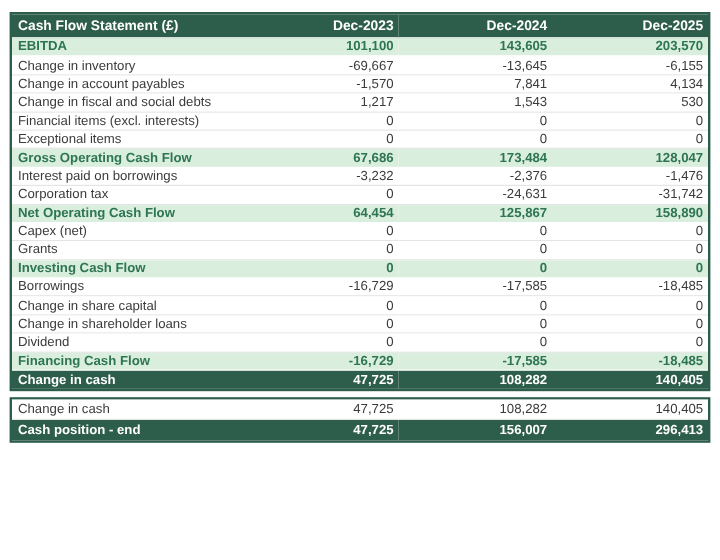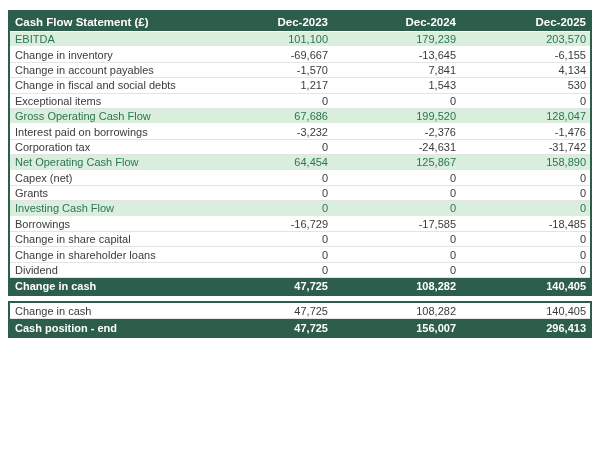--- a/index.html
+++ b/index.html
@@ -49,21 +49,21 @@
   }
   tr.row-normal td {
     background: #ffffff;
     color: var(--text);
     border-bottom: 1px solid var(--border);
     height: 15.4px;
   }
   tr.row-section td {
     background: var(--light);
     color: var(--green-text);
-    font-weight: normal;
+    font-weight: bold;
     border-bottom: 1px solid #ffffff;
     height: 15.4px;
   }
   tr.row-dark td {
     background: var(--dark);
     color: #ffffff;
     font-weight: bold;
     border-bottom: 1px solid var(--dark);
     height: 15.4px;
   }
@@ -88,21 +88,21 @@
         <th class="label">Cash Flow Statement (£)</th>
         <th class="num">Dec-2023</th>
         <th class="num">Dec-2024</th>
         <th class="num">Dec-2025</th>
       </tr>
     </thead>
     <tbody id="main-body">
         <tr class="row-section">
           <td class="label">EBITDA</td>
           <td class="num">101,100</td>
-          <td class="num">179,239</td>
+          <td class="num">143,605</td>
           <td class="num">203,570</td>
         </tr>
         <tr class="row-normal">
           <td class="label">Change in inventory</td>
           <td class="num">-69,667</td>
           <td class="num">-13,645</td>
           <td class="num">-6,155</td>
         </tr>
         <tr class="row-normal">
           <td class="label">Change in account payables</td>
@@ -110,29 +110,35 @@
           <td class="num">7,841</td>
           <td class="num">4,134</td>
         </tr>
         <tr class="row-normal">
           <td class="label">Change in fiscal and social debts</td>
           <td class="num">1,217</td>
           <td class="num">1,543</td>
           <td class="num">530</td>
         </tr>
         <tr class="row-normal">
+          <td class="label">Financial items (excl. interests)</td>
+          <td class="num">0</td>
+          <td class="num">0</td>
+          <td class="num">0</td>
+        </tr>
+        <tr class="row-normal">
           <td class="label">Exceptional items</td>
           <td class="num">0</td>
           <td class="num">0</td>
           <td class="num">0</td>
         </tr>
         <tr class="row-section">
           <td class="label">Gross Operating Cash Flow</td>
           <td class="num">67,686</td>
-          <td class="num">199,520</td>
+          <td class="num">173,484</td>
           <td class="num">128,047</td>
         </tr>
         <tr class="row-normal">
           <td class="label">Interest paid on borrowings</td>
           <td class="num">-3,232</td>
           <td class="num">-2,376</td>
           <td class="num">-1,476</td>
         </tr>
         <tr class="row-normal">
           <td class="label">Corporation tax</td>
@@ -180,20 +186,26 @@
           <td class="label">Change in shareholder loans</td>
           <td class="num">0</td>
           <td class="num">0</td>
           <td class="num">0</td>
         </tr>
         <tr class="row-normal">
           <td class="label">Dividend</td>
           <td class="num">0</td>
           <td class="num">0</td>
           <td class="num">0</td>
+        </tr>
+        <tr class="row-section">
+          <td class="label">Financing Cash Flow</td>
+          <td class="num">-16,729</td>
+          <td class="num">-17,585</td>
+          <td class="num">-18,485</td>
         </tr>
         <tr class="row-dark">
           <td class="label">Change in cash</td>
           <td class="num">47,725</td>
           <td class="num">108,282</td>
           <td class="num">140,405</td>
         </tr>
       </tbody>
   </table>
 

